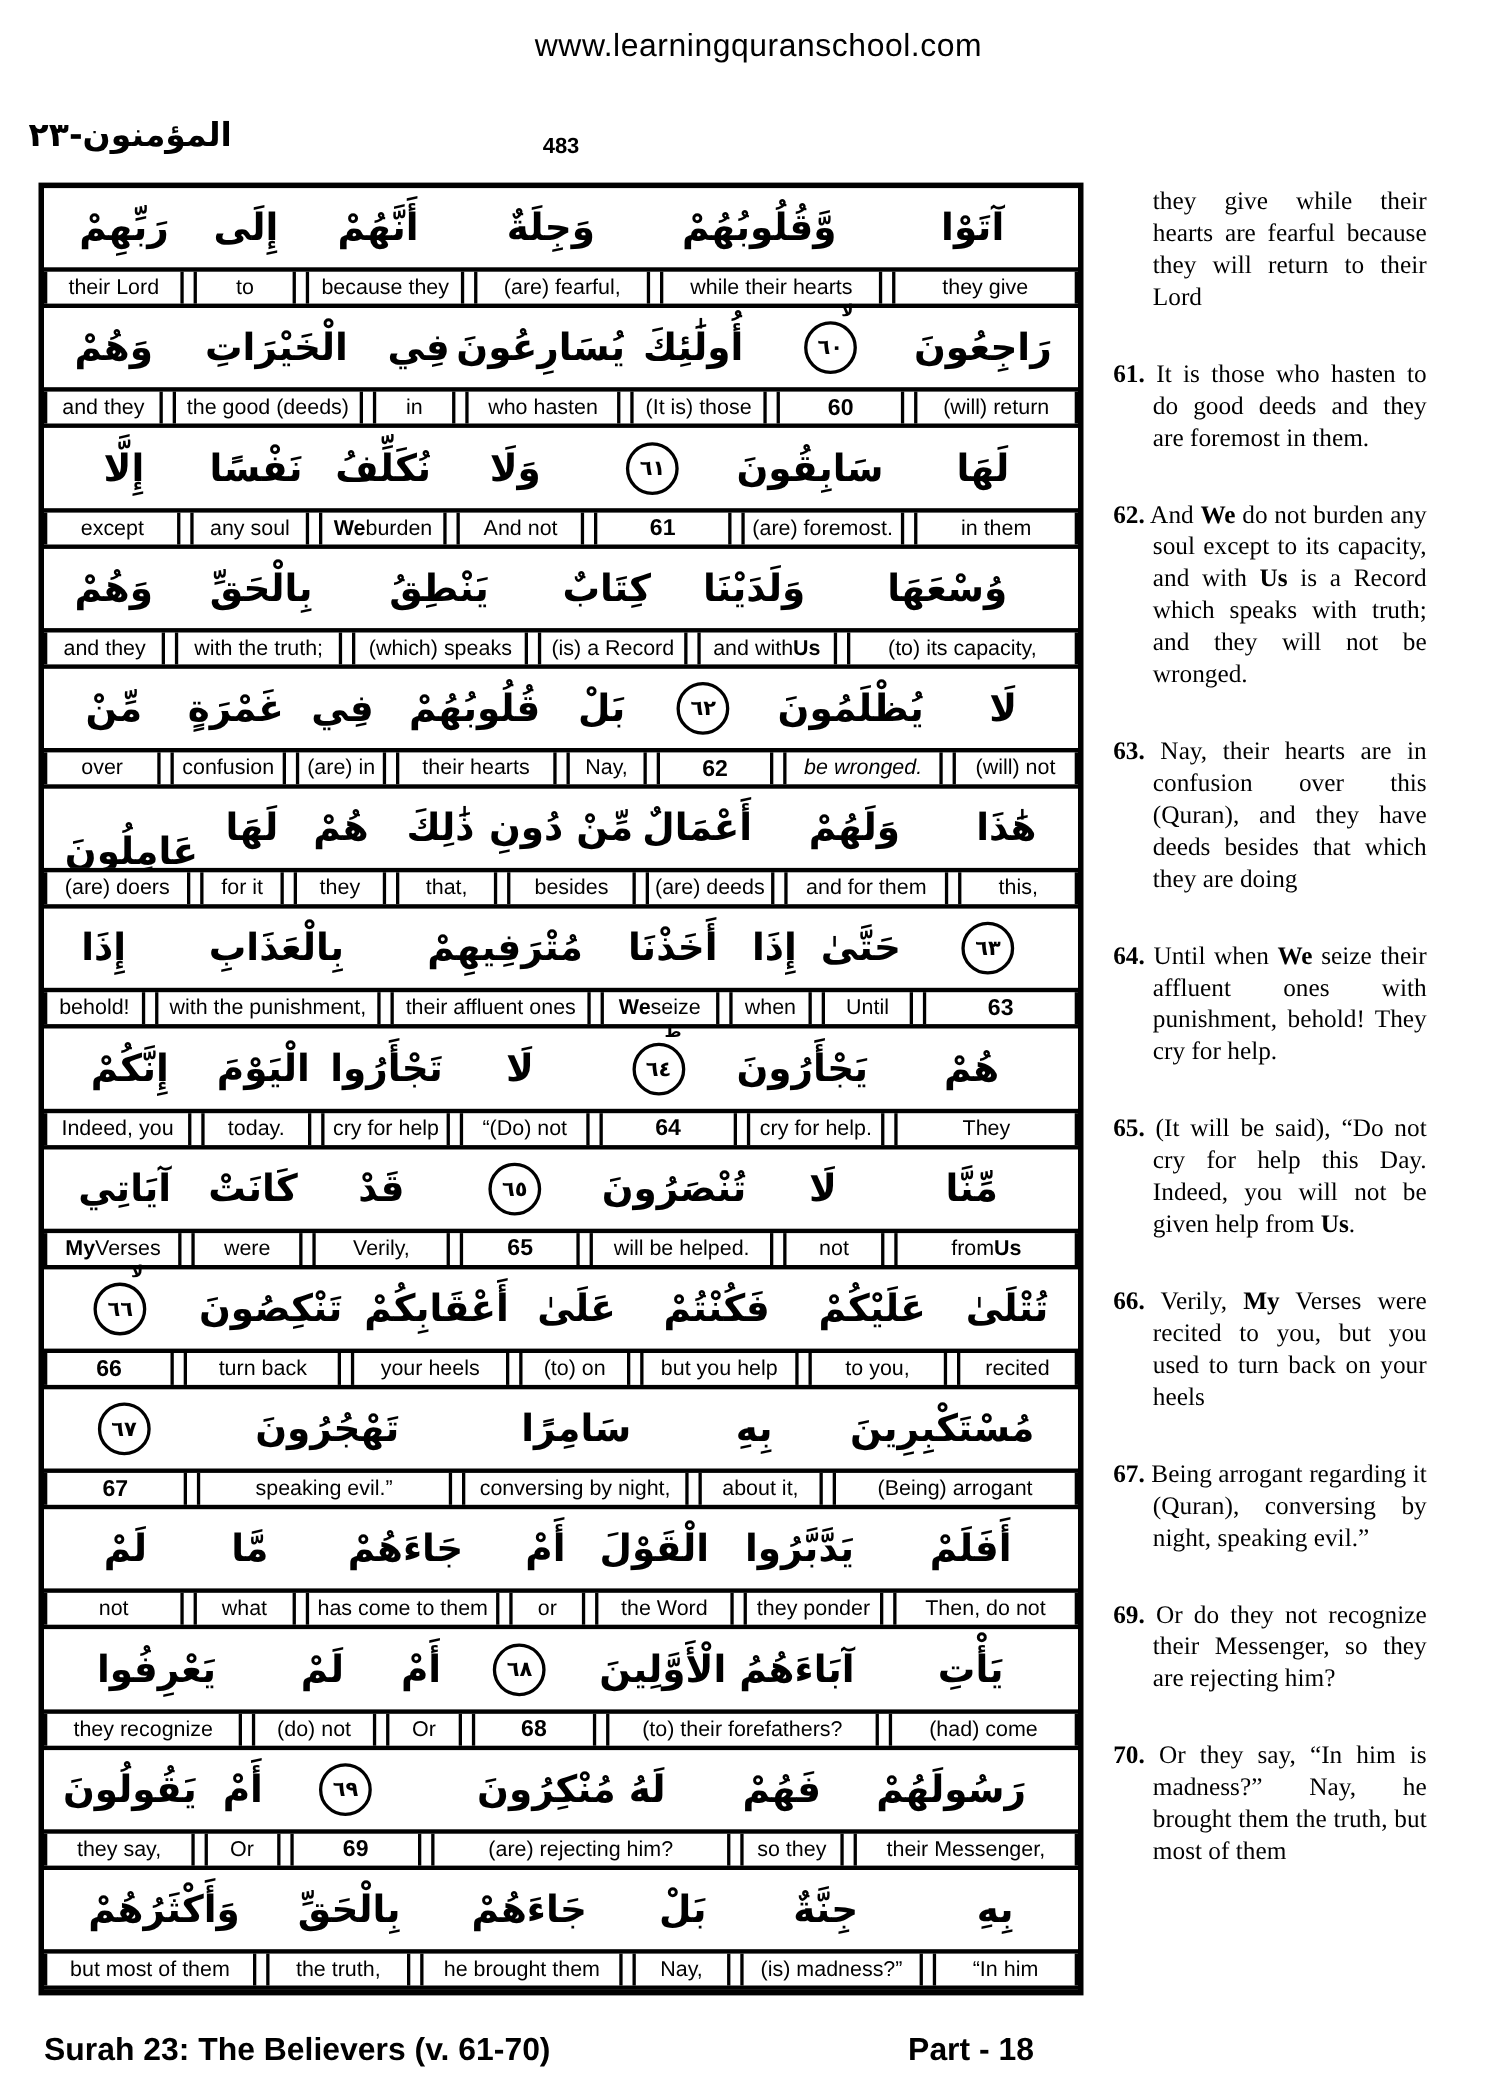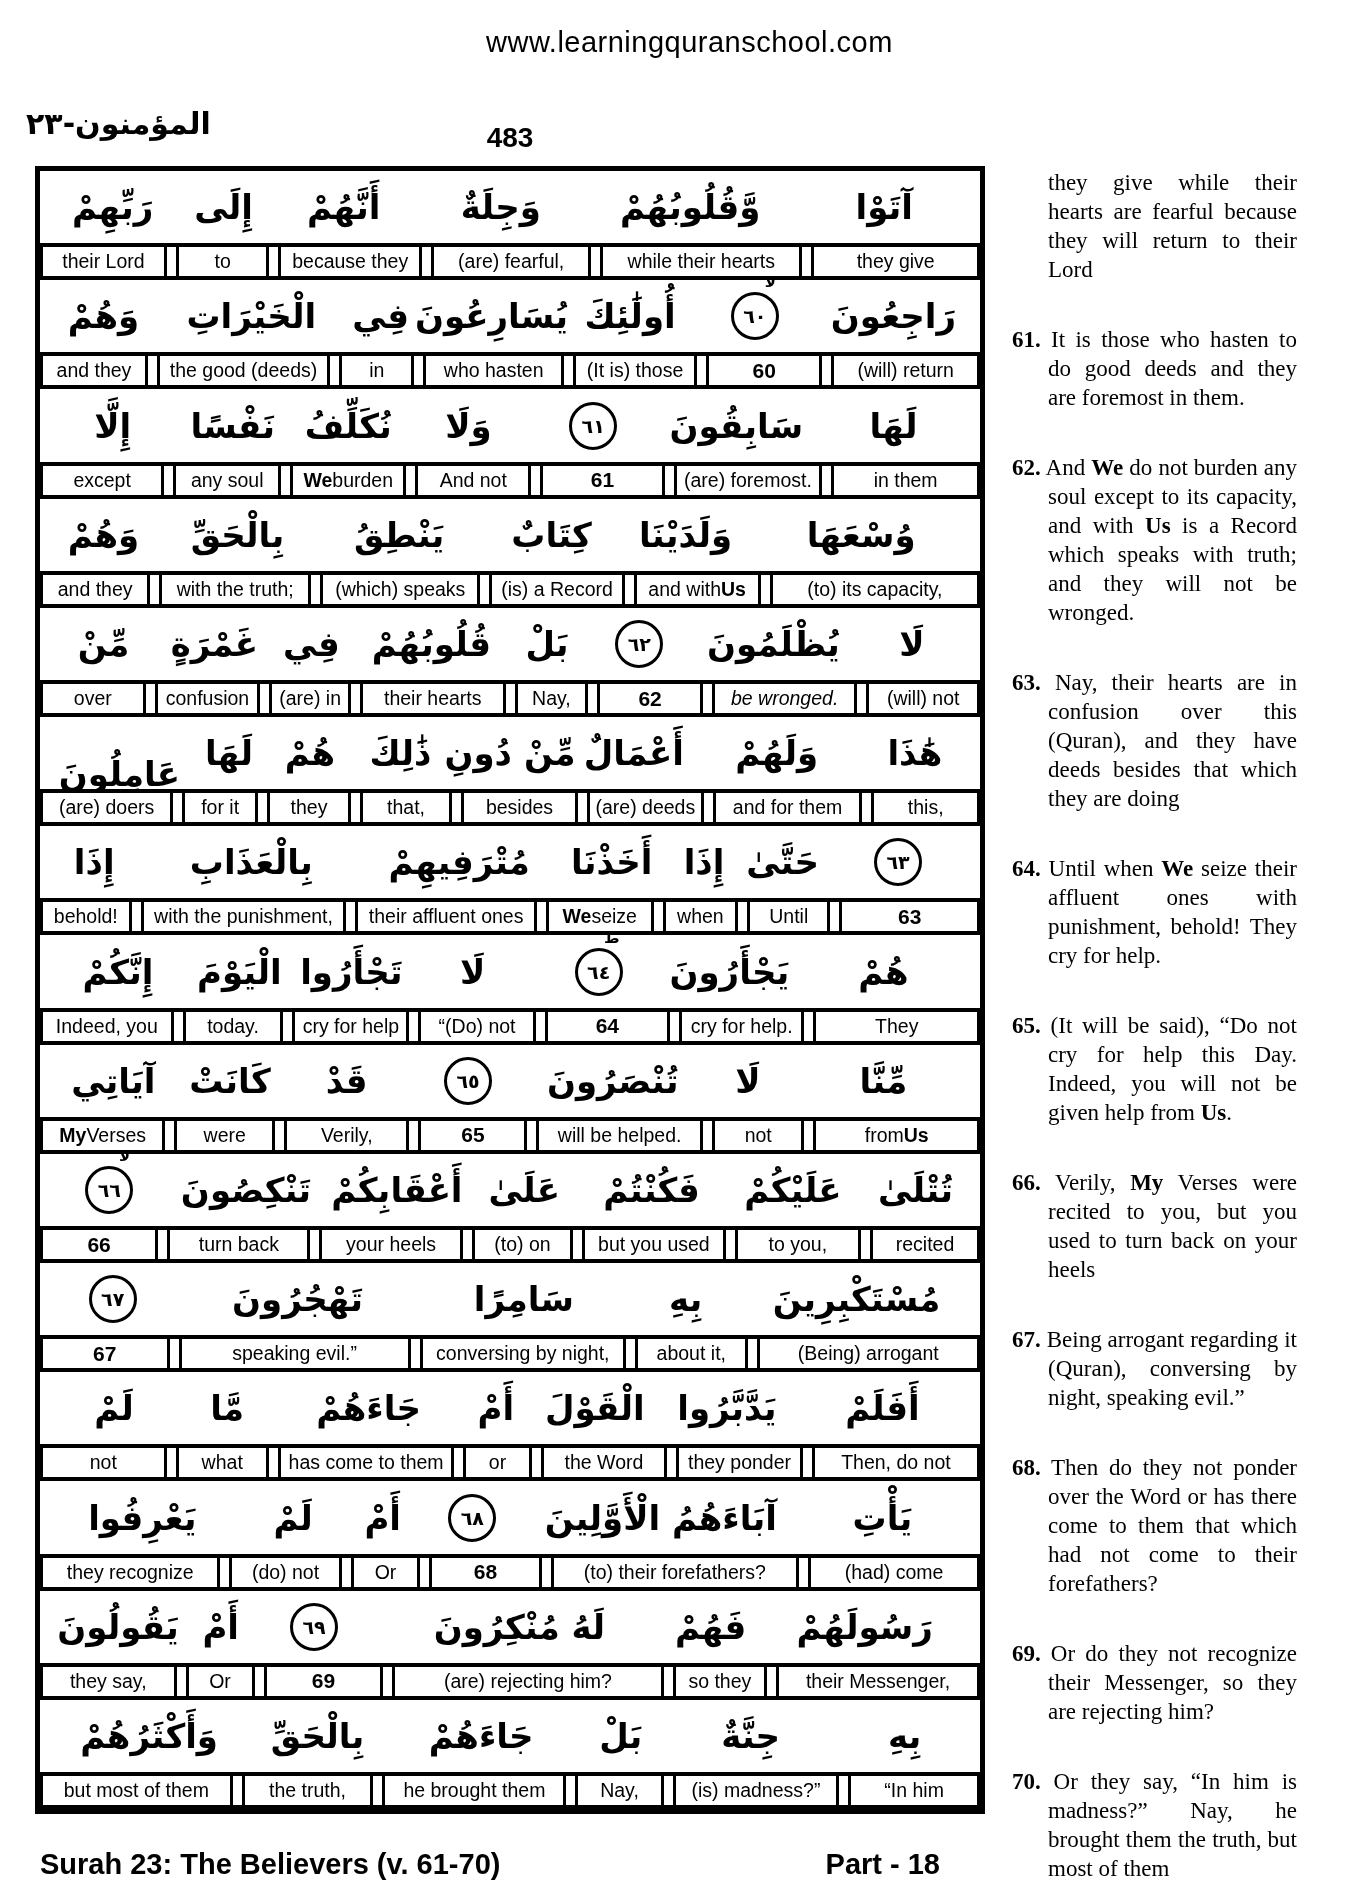--- a/index.html
+++ b/index.html
@@ -4,21 +4,21 @@
 <style>
   html,body{margin:0;padding:0;background:#ffffff;}
   #page{position:relative;width:1363px;height:1889px;background:#ffffff;color:#000;overflow:hidden;}
 
   .site-url{position:absolute;top:26px;left:16px;right:0;text-align:center;
     font-family:"Liberation Sans",sans-serif;font-size:29px;letter-spacing:.5px;}
 
   .hdr-left{position:absolute;left:26px;top:106px;direction:rtl;
     font-family:"DejaVu Sans",sans-serif;font-weight:bold;font-size:30px;}
   .hdr-center{position:absolute;left:35px;width:950px;top:122px;text-align:center;
-    font-family:"Liberation Sans",sans-serif;font-weight:bold;font-size:28px;}
+    font-family:"Liberation Sans",sans-serif;font-weight:bold;font-size:20px;}
   .hdr-right{position:absolute;left:35px;width:950px;top:106px;text-align:right;direction:rtl;
     font-family:"DejaVu Sans",sans-serif;font-weight:bold;font-size:30px;}
 
   .main-box{position:absolute;left:35px;top:166px;width:950px;height:1648px;
     border:5px solid #000;box-sizing:border-box;display:flex;flex-direction:column;background:#fff;}
   .pair{flex:1;display:flex;flex-direction:column;min-height:0;}
   .ar-row{flex:1;display:flex;direction:rtl;align-items:center;padding:0 8px;min-height:0;}
   .ar-cell{flex-basis:0;display:flex;justify-content:center;align-items:center;min-width:0;}
   .ar-word{font-family:"DejaVu Sans",sans-serif;font-weight:bold;font-size:34px;white-space:nowrap;}
   .circle{display:inline-flex;align-items:center;justify-content:center;width:42px;height:42px;
@@ -382,21 +382,21 @@
           </div>
           <div class="ar-cell" style="flex: 13 1 0%;">
             <span class="circle">٦٦<span class="mark">لا</span></span>
           </div>
         </div>
         <div class="tr-row">
           <div class="tr-cell num" style="flex: 13 1 0%;">66</div>
           <div class="tr-cell" style="flex: 16 1 0%;">turn back</div>
           <div class="tr-cell" style="flex: 16 1 0%;">your heels</div>
           <div class="tr-cell" style="flex: 11 1 0%;">(to) on</div>
-          <div class="tr-cell" style="flex: 16 1 0%;">but you used</div>
+          <div class="tr-cell" style="flex: 16 1 0%;">but you help</div>
           <div class="tr-cell" style="flex: 14 1 0%;">to you,</div>
           <div class="tr-cell" style="flex: 12 1 0%;">recited</div>
         </div>
       </div>
       <div class="pair">
         <div class="ar-row">
           <div class="ar-cell" style="flex: 25 1 0%;">
             <span class="ar-word">مُسْتَكْبِرِينَ</span>
           </div>
           <div class="ar-cell" style="flex: 12 1 0%;">
@@ -548,20 +548,19 @@
 
   <div class="sidebar" id="sidebar">
       <p class="side-p cont">they give while their hearts are fearful because they will return to their Lord</p>
       <p class="side-p"><b>61.</b> It is those who hasten to do good deeds and they are foremost in them.</p>
       <p class="side-p"><b>62.</b> And <b>We</b> do not burden any soul except to its capacity, and with <b>Us</b> is a Record which speaks with truth; and they will not be wronged.</p>
       <p class="side-p"><b>63.</b> Nay, their hearts are in confusion over this (Quran), and they have deeds besides that which they are doing</p>
       <p class="side-p"><b>64.</b> Until when <b>We</b> seize their affluent ones with punishment, behold! They cry for help.</p>
       <p class="side-p"><b>65.</b> (It will be said), “Do not cry for help this Day. Indeed, you will not be given help from <b>Us</b>.</p>
       <p class="side-p"><b>66.</b> Verily, <b>My</b> Verses were recited to you, but you used to turn back on your heels</p>
       <p class="side-p"><b>67.</b> Being arrogant regarding it (Quran), conversing by night, speaking evil.”</p>
-      <p class="side-p"><b>68.</b> Then do they not ponder over the Word or has there come to them that which had not come to their forefathers?</p>
       <p class="side-p"><b>69.</b> Or do they not recognize their Messenger, so they are rejecting him?</p>
       <p class="side-p"><b>70.</b> Or they say, “In him is madness?” Nay, he brought them the truth, but most of them</p>
     </div>
 
   <div class="footer-left">Surah 23: The Believers (v. 61-70)</div>
   <div class="footer-right">Part - 18</div>
 </div>
 
 </body></html>

